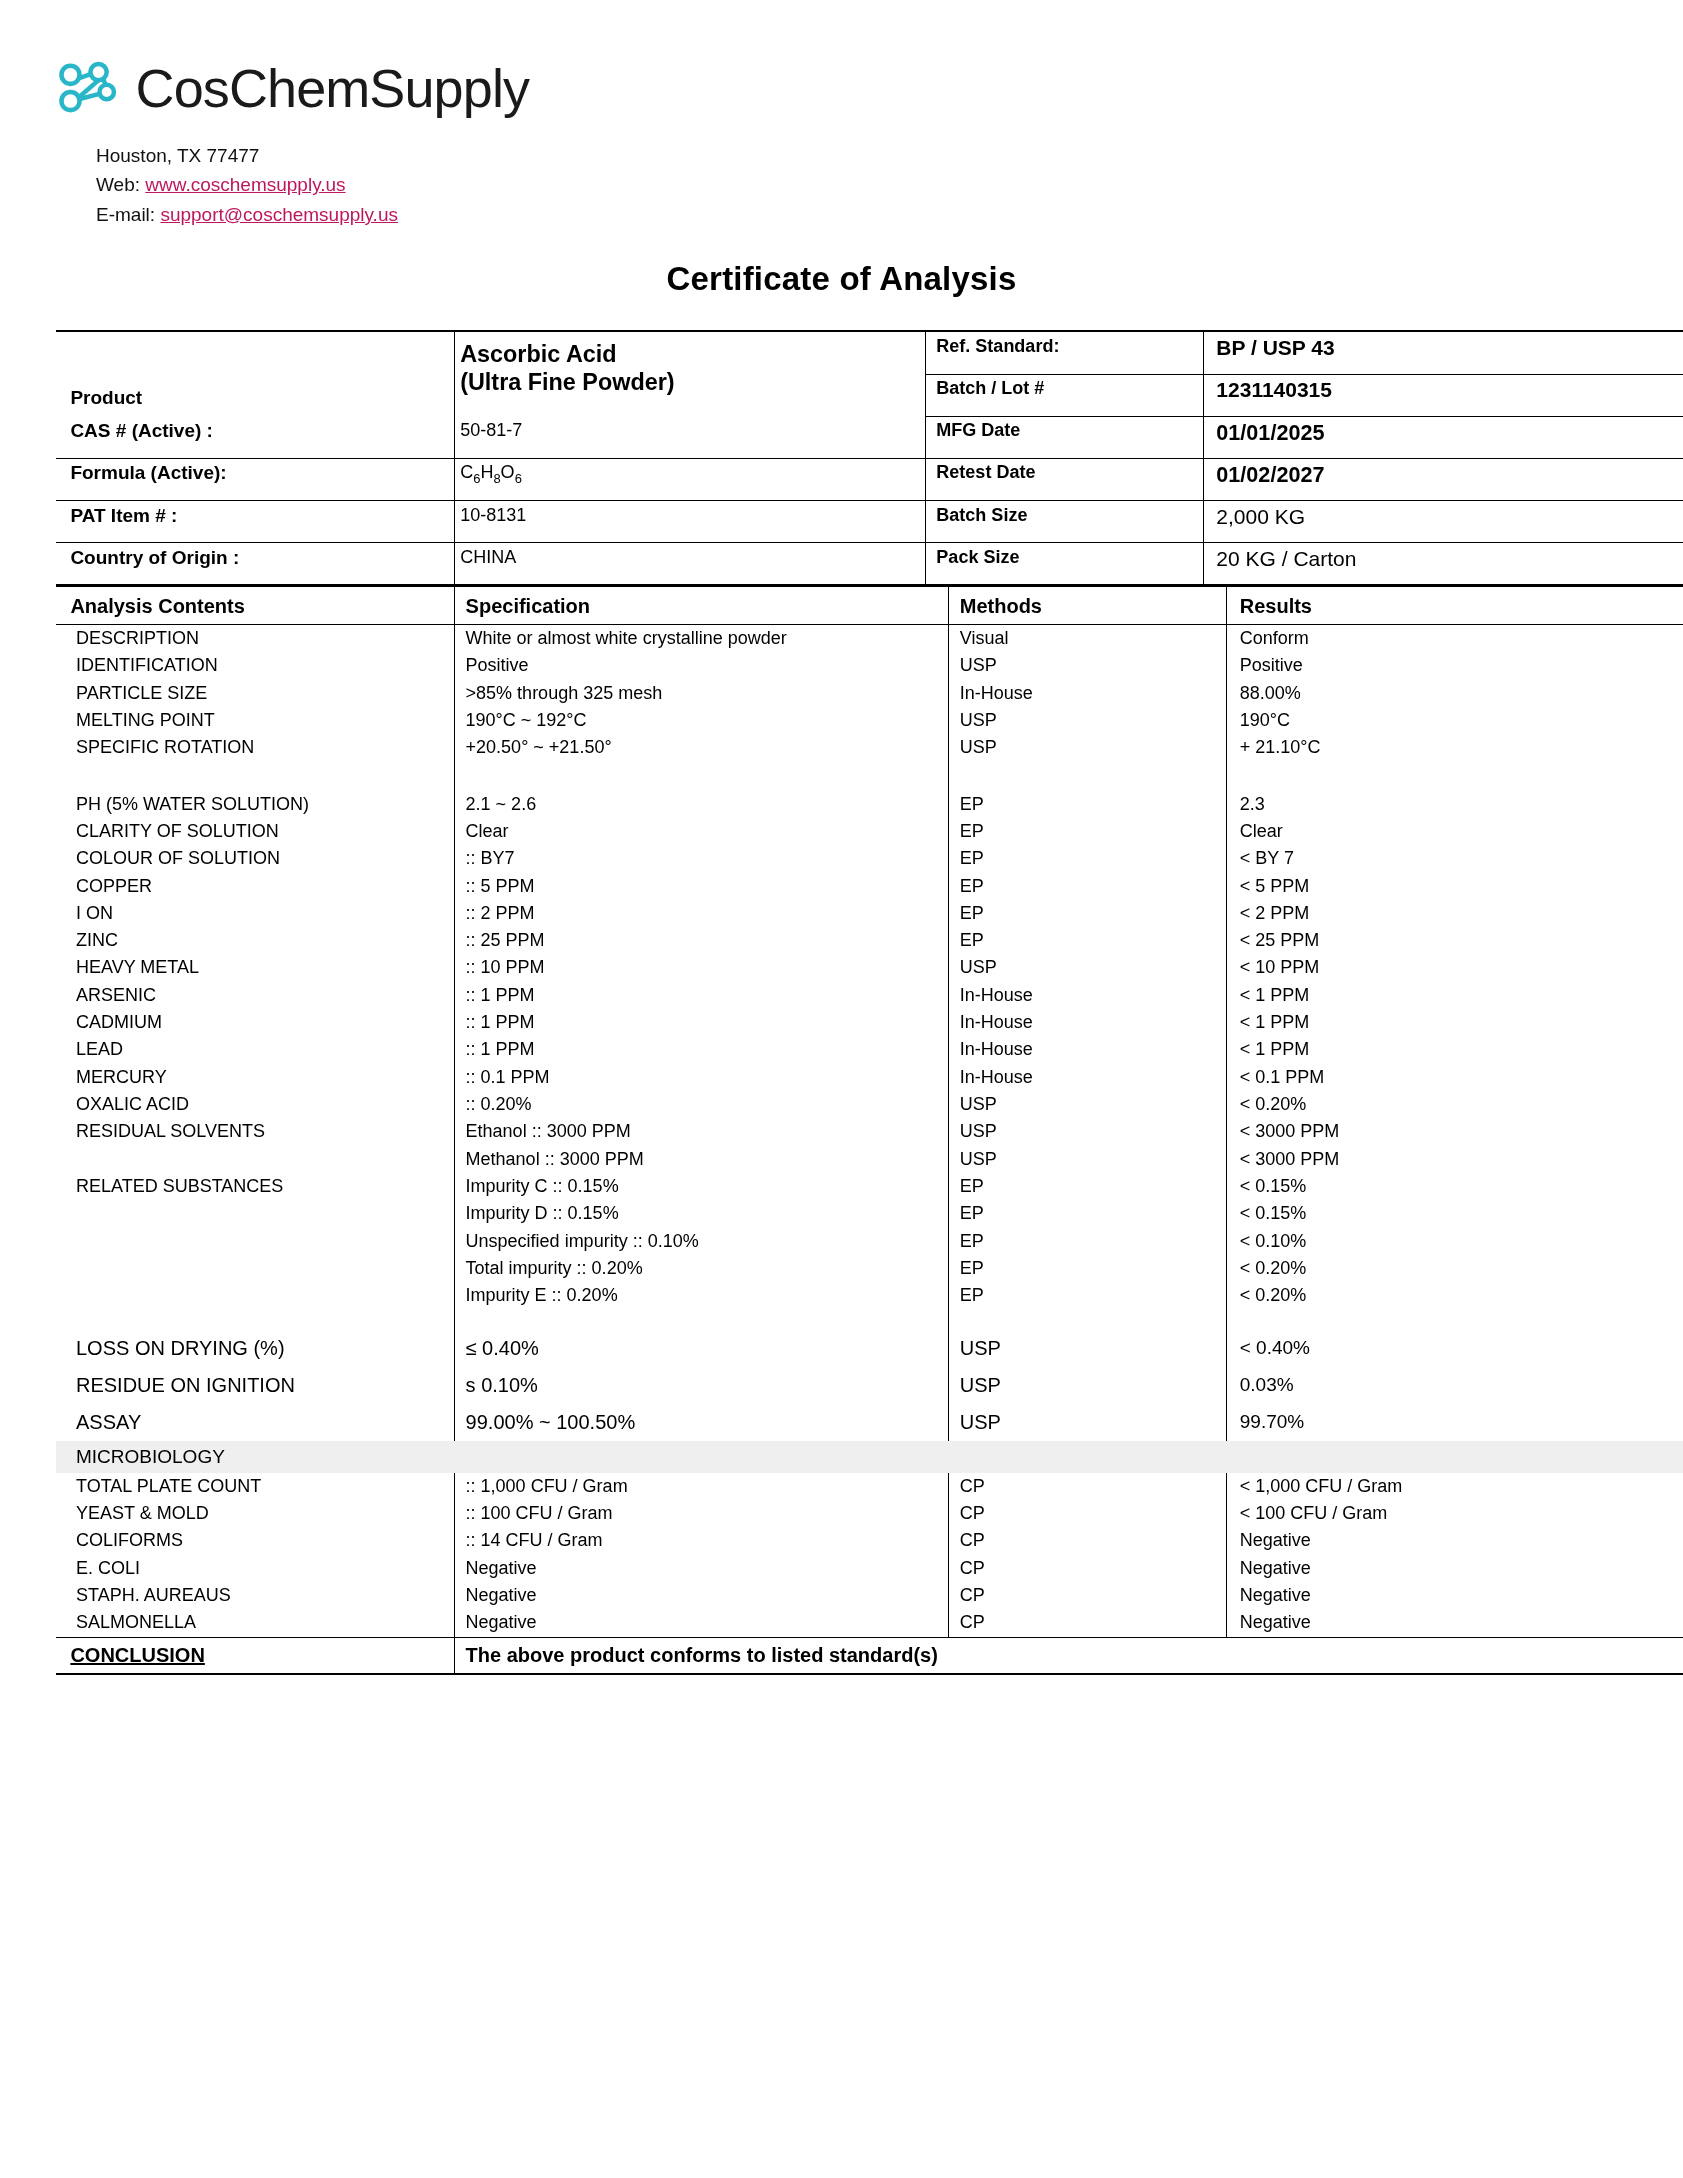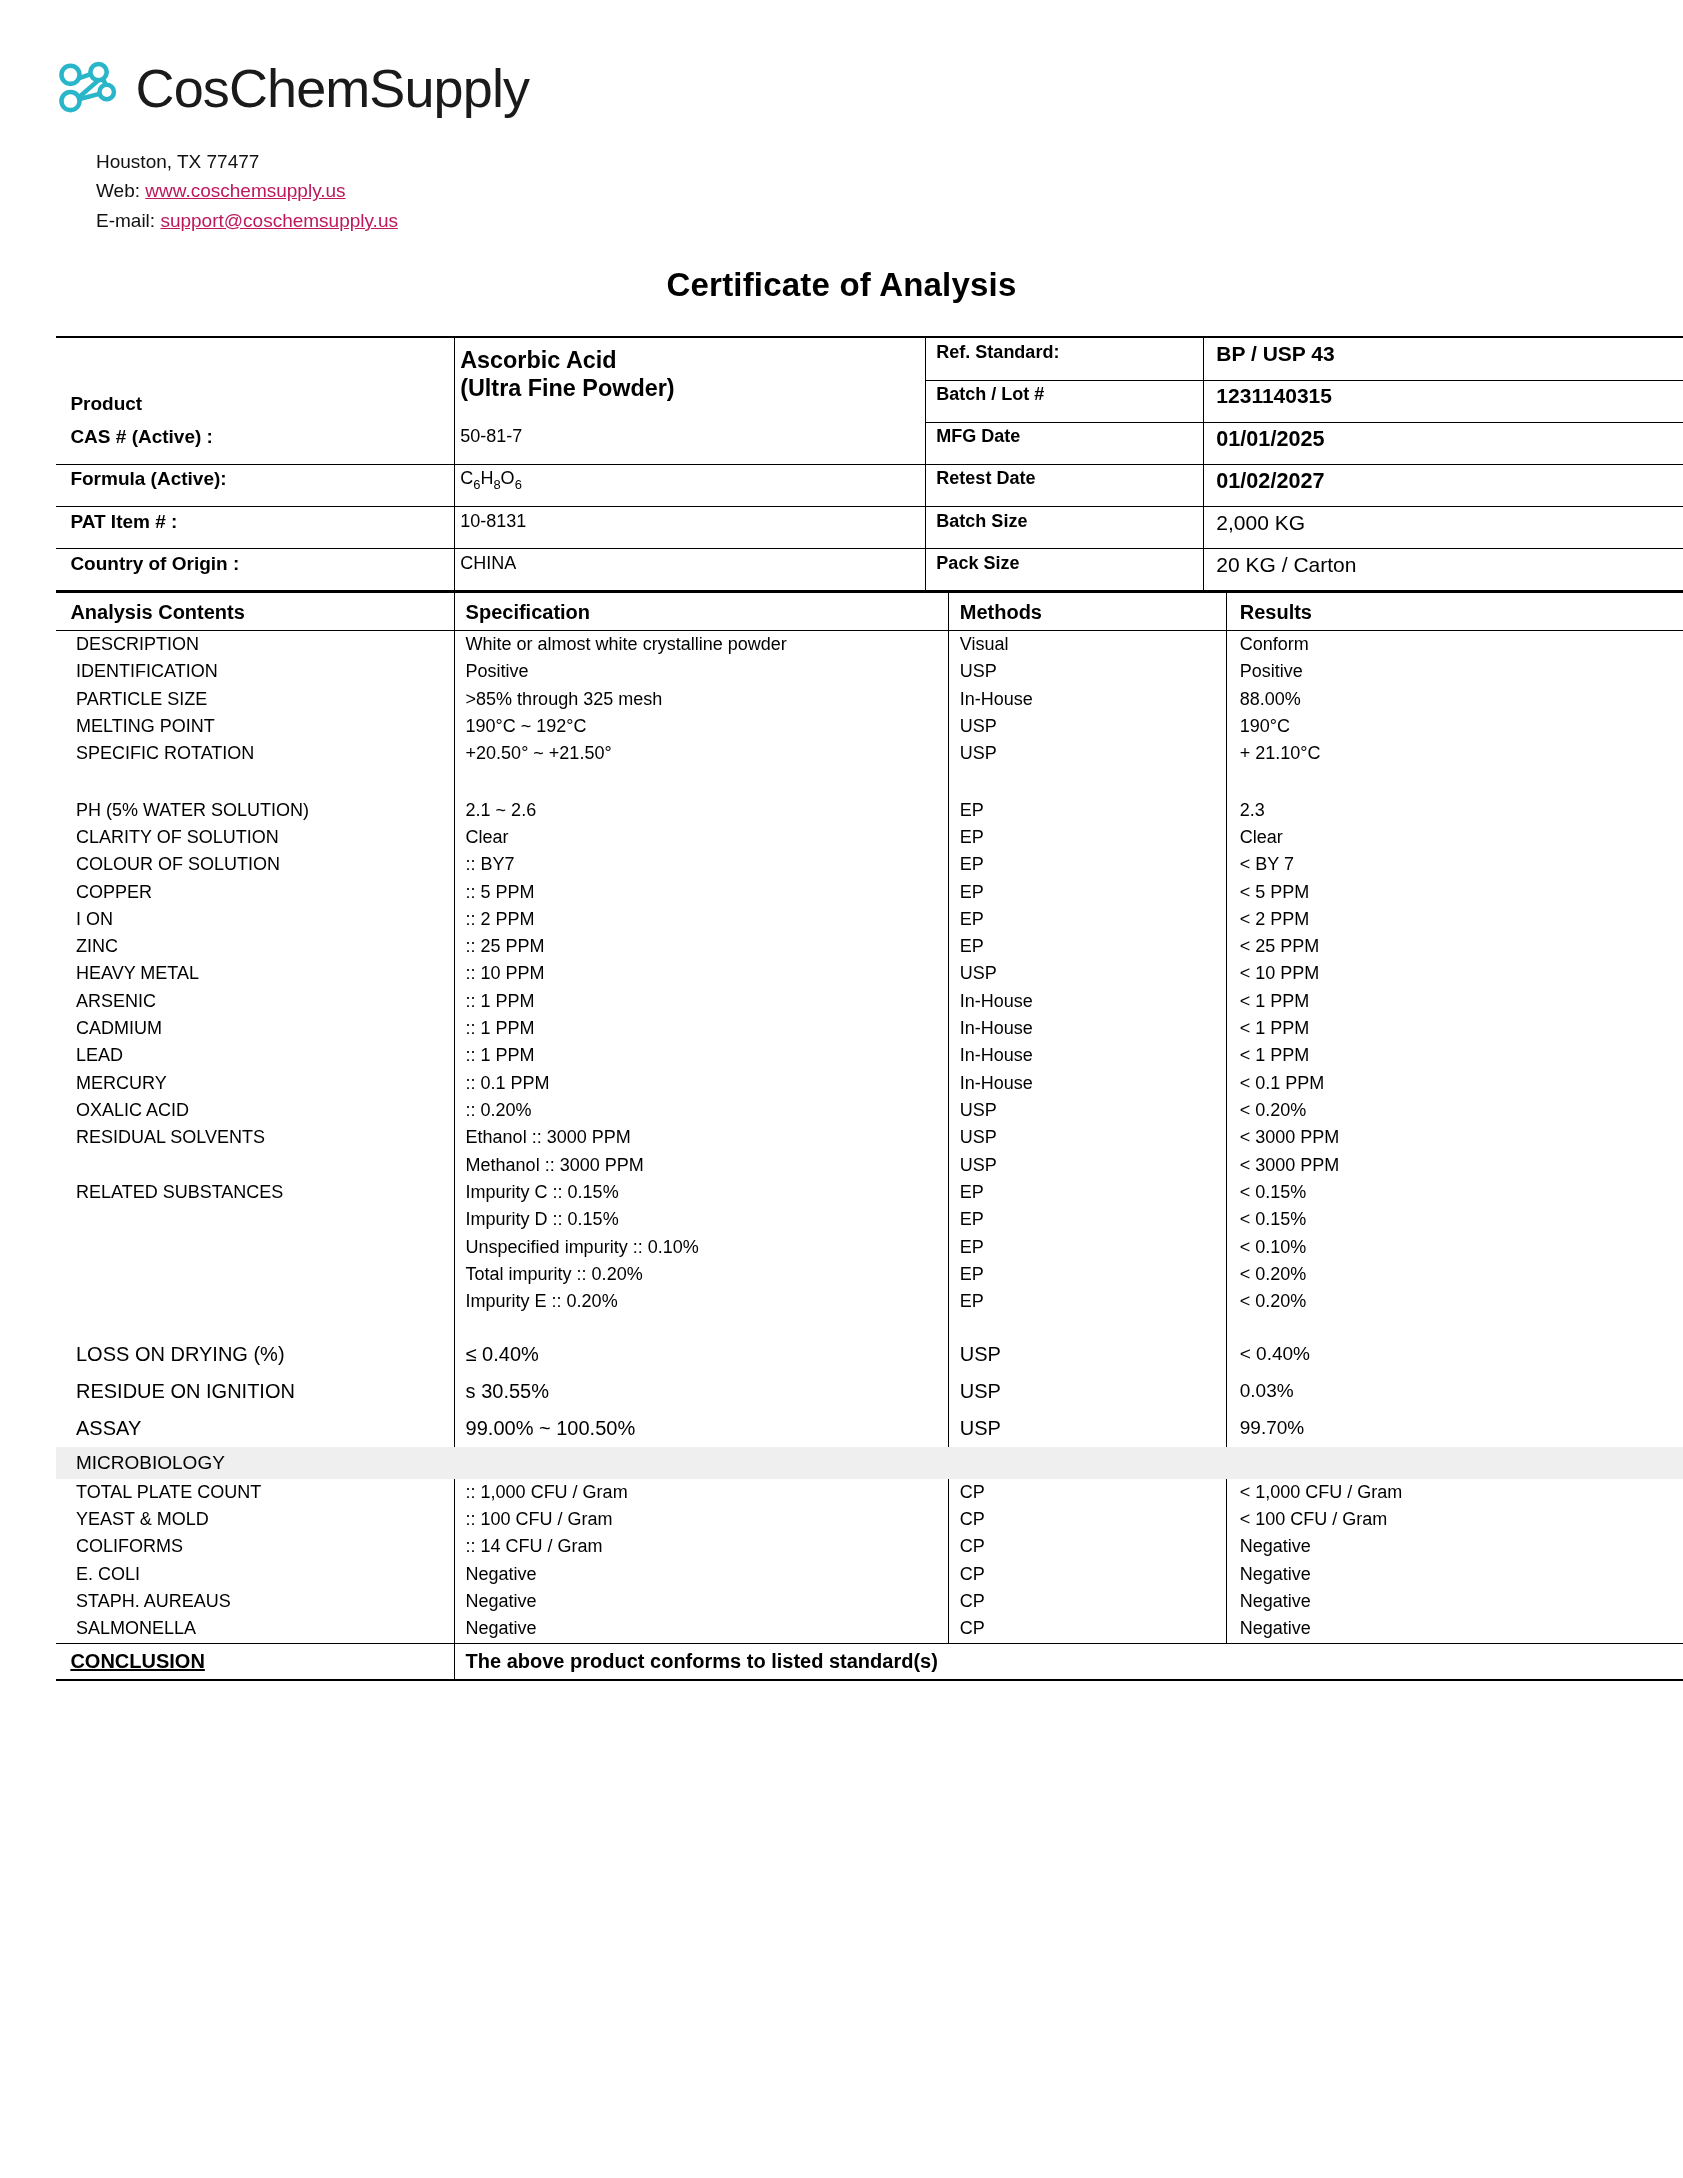--- a/index.html
+++ b/index.html
@@ -38,21 +38,21 @@
     position: relative;
   }
   .logo-text {
     font-size: 54px;
     font-weight: 400;
     letter-spacing: -0.9px;
     line-height: 1;
     color: #1a1a1a;
   }
   .contact {
-    margin-top: 26px;
+    margin-top: 20px;
     margin-left: 40px;
     font-size: 19px;
     line-height: 1.55;
     color: #111;
   }
   .contact a {
     color: #be185d;
     text-decoration: underline;
   }
 
@@ -417,21 +417,21 @@
       </tr>
 
       <tr class="strong-line">
         <td class="a-c1">LOSS ON DRYING (%)</td>
         <td class="a-c2">≤ 0.40%</td>
         <td class="a-c3">USP</td>
         <td class="a-c4 res-normal">&lt; 0.40%</td>
       </tr>
       <tr class="strong-line">
         <td class="a-c1">RESIDUE ON IGNITION</td>
-        <td class="a-c2">s 30.55%</td>
+        <td class="a-c2">s 0.10%</td>
         <td class="a-c3">USP</td>
         <td class="a-c4 res-normal">0.03%</td>
       </tr>
       <tr class="strong-line">
         <td class="a-c1">ASSAY</td>
         <td class="a-c2">99.00% ~ 100.50%</td>
         <td class="a-c3">USP</td>
         <td class="a-c4 res-normal">99.70%</td>
       </tr>
 

